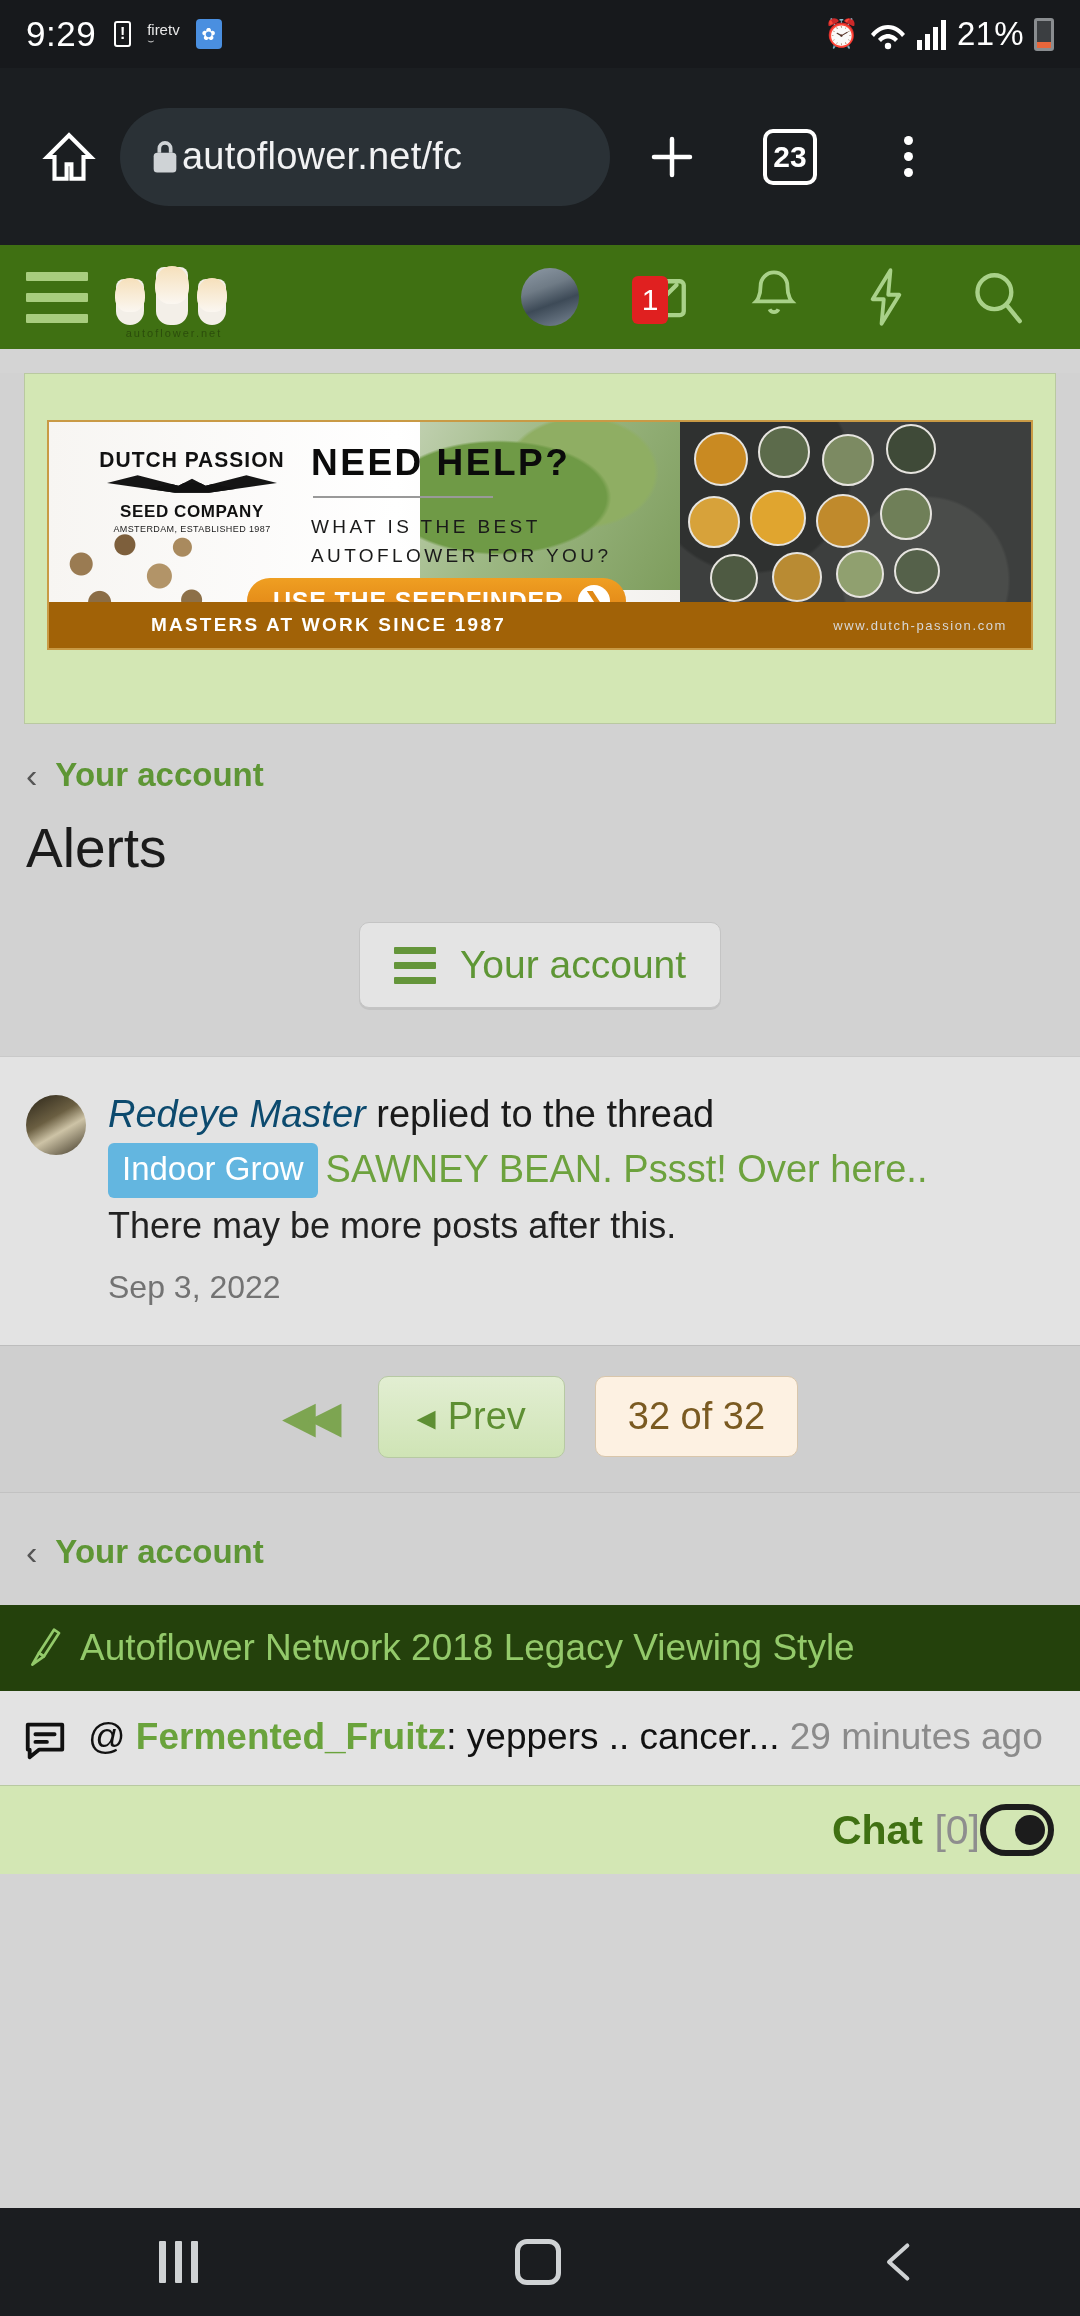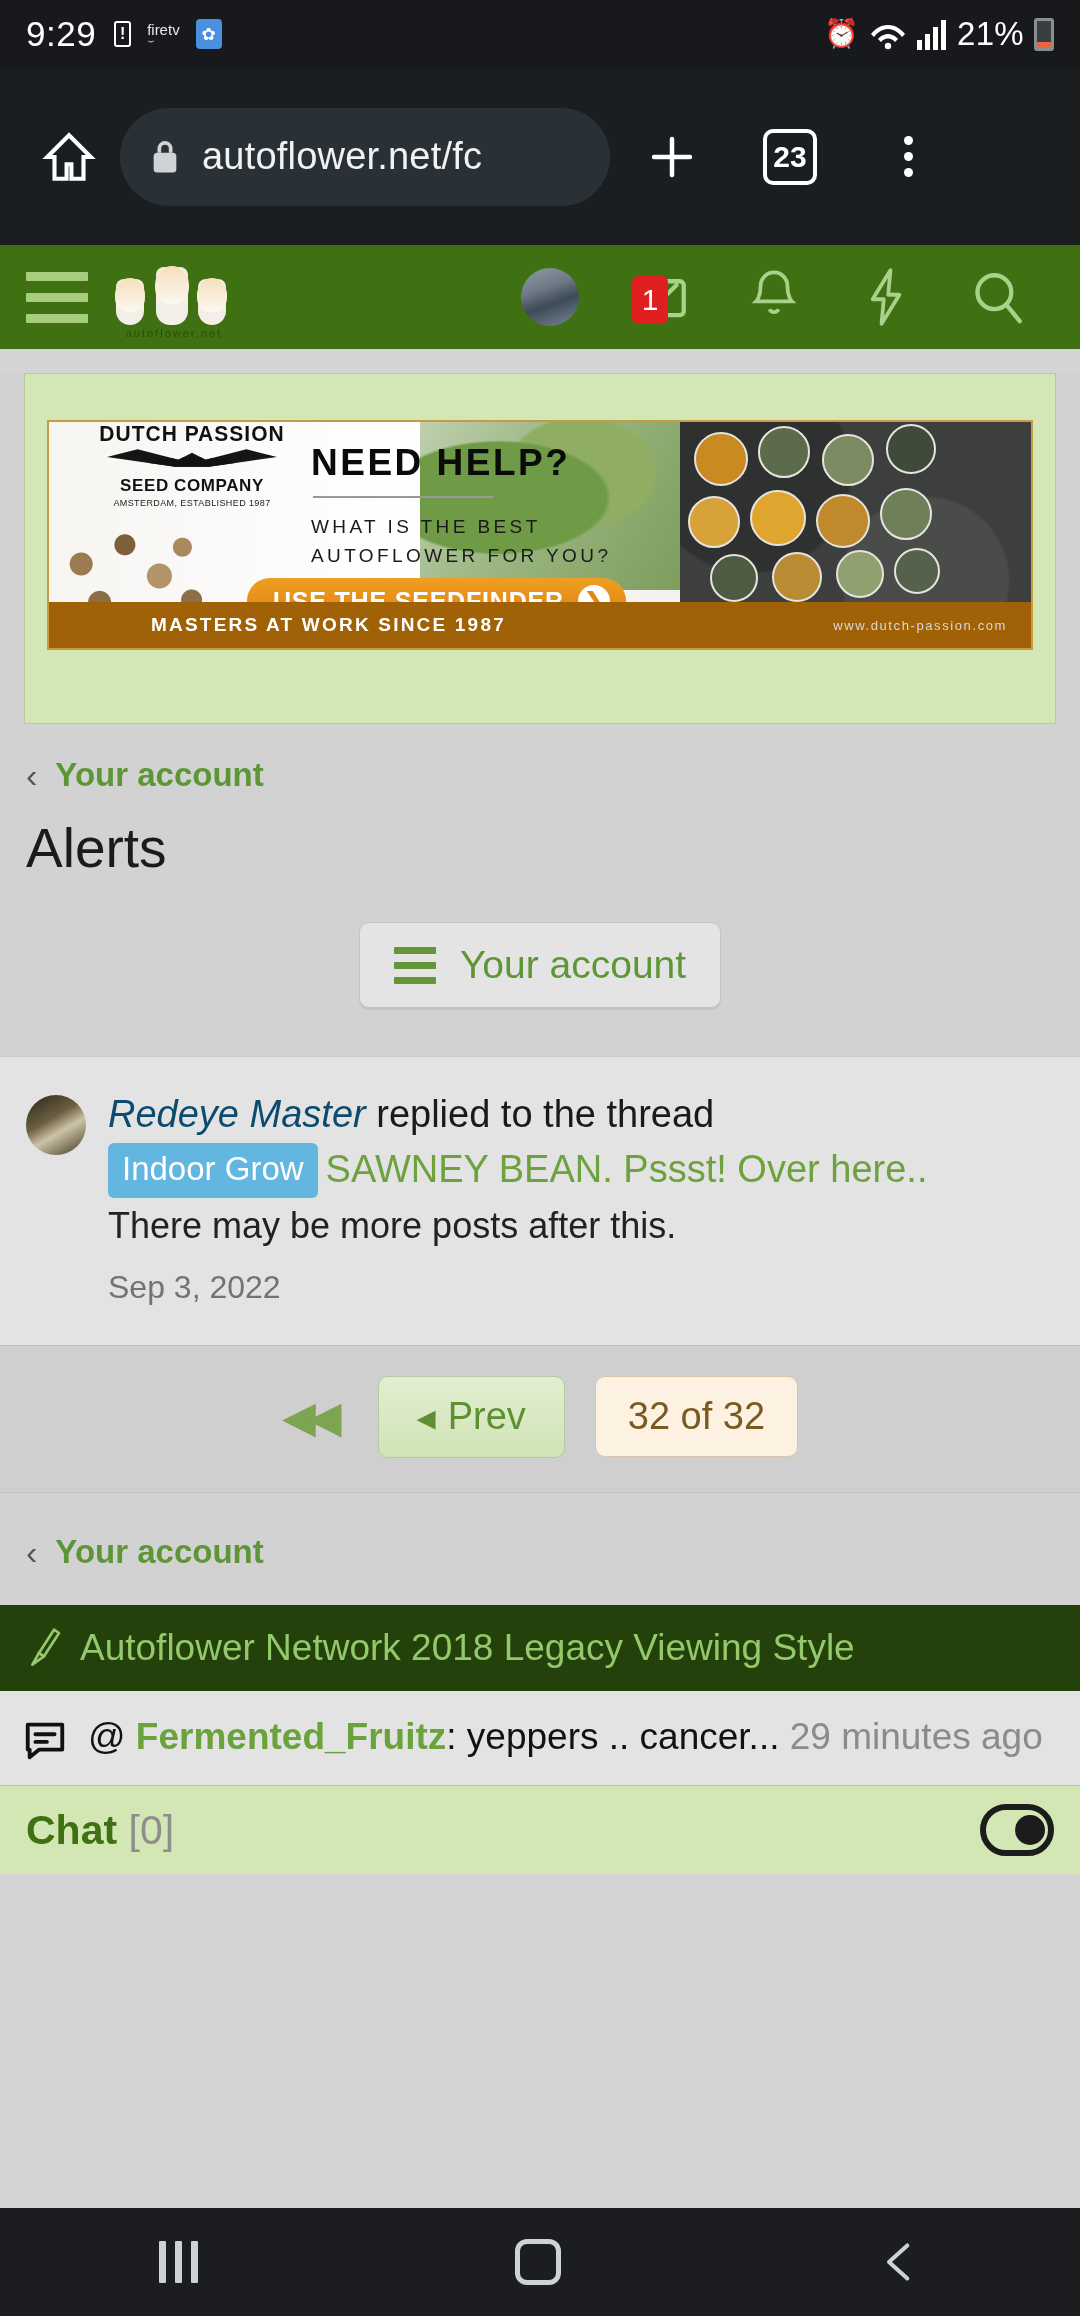--- a/index.html
+++ b/index.html
@@ -44,21 +44,21 @@
   .wifi-ico, .sig-ico { display: block; }
 
   
   .browserbar {
     height: 177px; background: #1b1e21;
     display: flex; align-items: center; padding: 0 24px; gap: 6px;
   }
   .bb-home { width: 90px; display: flex; justify-content: center; }
   .urlpill {
     flex: 0 0 490px; height: 98px; background: #2a3136; border-radius: 49px;
-    display: flex; align-items: center; padding: 0 28px; gap: 20px; overflow: hidden;
+    display: flex; align-items: center; padding: 0 28px; overflow: hidden;
   }
   .url-text {
     color: #f1f2f3; font-size: 38px; white-space: nowrap; letter-spacing: .2px;
   }
   .bb-icon { width: 112px; display: flex; align-items: center; justify-content: center; color: #fff; }
   .tabcount {
     width: 54px; height: 56px; border: 4px solid #fff; border-radius: 10px;
     display: flex; align-items: center; justify-content: center;
     font-size: 30px; font-weight: 600; color: #fff;
   }
@@ -101,21 +101,21 @@
     padding: 46px 22px; height: 351px;
   }
   .ad-banner {
     height: 230px; border: 2px solid #c99a45; display: flex; overflow: hidden;
     position: relative; background: #fff;
   }
   .ad-left {
     flex: 0 0 631px; position: relative;
     background: linear-gradient(90deg,#f7f5f2 0%,#ffffff 55%,#f3f1ee 100%);
   }
-  .dp-logo { position: absolute; left: 38px; top: 0; width: 210px; text-align: center; }
+  .dp-logo { position: absolute; left: 38px; top: 26px; width: 210px; text-align: center; }
   .dp-name {
     font-size: 21px; font-weight: bold; letter-spacing: 1px; color: #111;
     font-family: "Liberation Sans", sans-serif; transform: scaleY(1.05);
   }
   .dp-bird {
     width: 170px; height: 26px; margin: 2px auto;
     background: radial-gradient(ellipse at 50% 100%, #111 0 46%, transparent 47%);
     clip-path: polygon(0 35%, 18% 5%, 42% 45%, 50% 18%, 58% 45%, 82% 5%, 100% 35%, 60% 72%, 40% 72%);
     background-color: #151515;
   }
@@ -235,21 +235,21 @@
   }
   .chat-ico { flex: 0 0 46px; margin-top: 6px; }
   .chat-user { color: #6aa33c; font-weight: bold; }
   .chat-time { color: #8b8b8b; }
 
   .chatbar {
     background: #d3e7b4; border-top: 1px solid #b8c9a1;
     display: flex; align-items: center; padding: 18px 26px; position: relative;
   }
   .chatbar .ctitle {
-    flex: 1; text-align: left; font-size: 41px; color: #3f7012; font-weight: bold;
+    flex: 1; text-align: right; font-size: 41px; color: #3f7012; font-weight: bold;
   }
   .chatbar .ccount { color: #8e8e8e; font-weight: normal; }
   .toggle {
     width: 74px; height: 52px; border: 6px solid #1c1c1c; border-radius: 26px;
     display: flex; align-items: center; justify-content: flex-end; padding-right: 3px;
   }
   .toggle i { width: 30px; height: 30px; border-radius: 50%; background: #1c1c1c; display: block; }
 
   
   .navbar {

